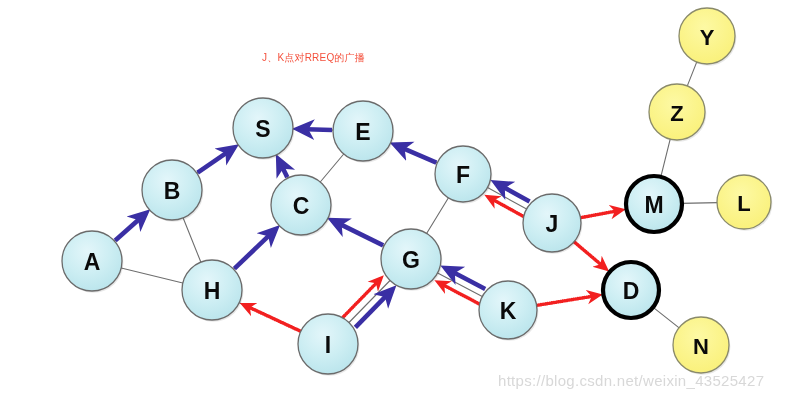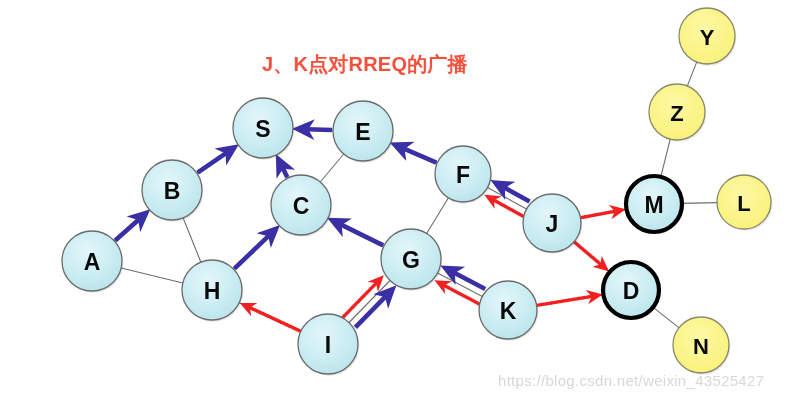--- a/index.html
+++ b/index.html
@@ -9,22 +9,22 @@
     background:#ffffff;
     font-family:"Liberation Sans","DejaVu Sans",sans-serif;
     overflow:hidden;
     position:relative;
   }
   #stage{position:relative;width:790px;height:400px;}
   svg#graph{position:absolute;left:0;top:0;width:790px;height:400px;}
 
   .title-text{
     position:absolute;
-    font-size:20px;
-    font-weight:700;
+    font-size:10px;
+    font-weight:400;
     color:#f4503c;
     white-space:nowrap;
     letter-spacing:0.2px;
   }
   .watermark{
     position:absolute;
     font-size:15px;
     color:#d8d8d8;
     white-space:nowrap;
     letter-spacing:0.3px;

